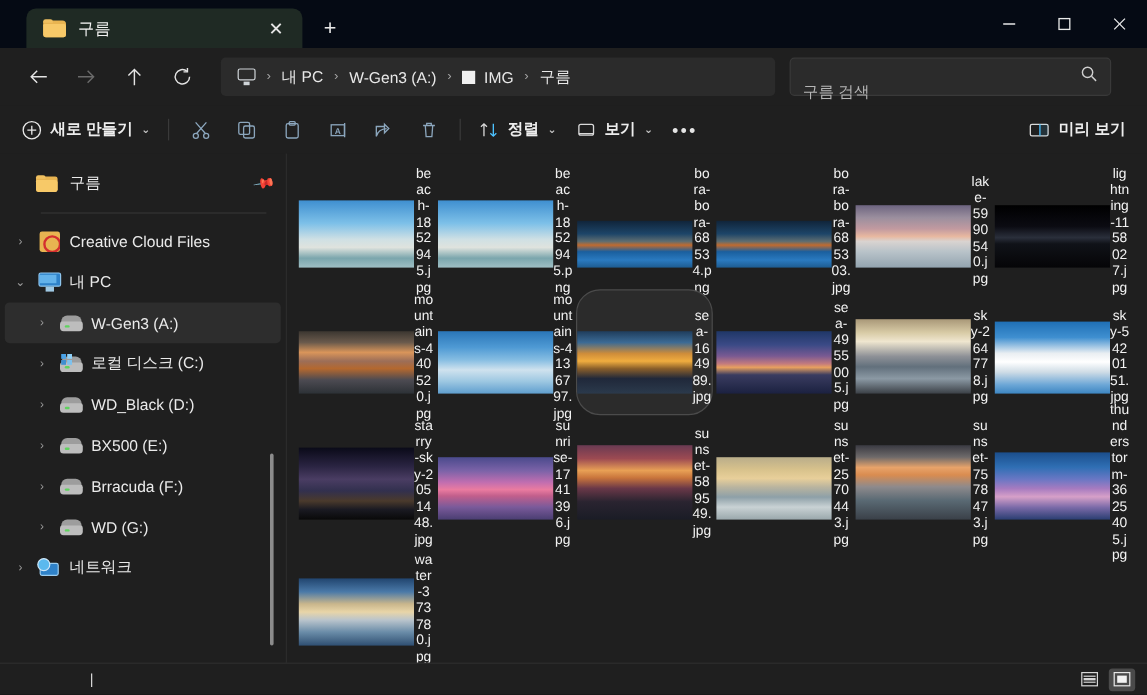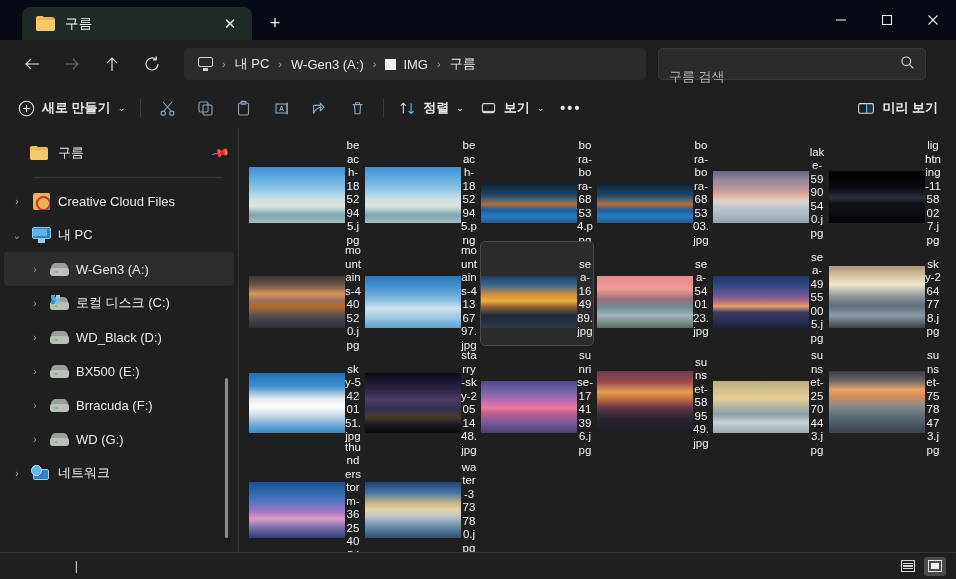--- a/index.html
+++ b/index.html
@@ -178,21 +178,21 @@
 
   
   .content { flex:1; background:#1f1f1f; position:relative; overflow:hidden; padding:8px 0 0 8px; }
   .grid { display:flex; flex-wrap:wrap; align-content:flex-start; }
   .cell {
     width:114px; height:105px; margin:0 1px 0 1px;
     border-radius:5px; border:1px solid transparent;
     display:flex; align-items:center;
     padding-top:4px; position:relative;justify-content:flex-end;
   }
-  .cell.sel { background:#2b2b2b; border-color:#4b4b4b; }
+  .cell.sel { background:#2b2b2b; border-color:#4b4b4b;border-radius:20px; }
   .thumbwrap { height:64px; display:flex; align-items:flex-end; justify-content:center; width:100%; }
   .thumb { display:block; border:0; }
   .cap {
     margin-top:5px; width:104px; text-align:center; color:#f2f2f2;
     font-size:11.5px; line-height:13.5px; word-break:break-all;
   }
 
   
   .status {
     height:27px; flex:0 0 27px; background:#1f1f1f; border-top:1px solid #333;
@@ -551,26 +551,20 @@
             <span class="cap">mountains-4136797.jpg</span>
           </div>
           <div class="cell sel">
             <span class="thumbwrap">
               <span class="thumb" style="width:96px;height:52px;background:linear-gradient(#1f3d5c 0%,#3b6a94 18%,#cf8d3a 36%,#f0ad3f 48%,#8a5f2a 60%,#20283a 76%,#2b3a4c 100%)"></span>
             </span>
             <span class="cap">sea-164989.jpg</span>
           </div>
           <div class="cell">
             <span class="thumbwrap">
-              <span class="thumb" style="width:96px;height:52px;background:linear-gradient(#e58c8c 0%,#f09a97 26%,#9d6f78 44%,#6f8b95 60%,#9fb7bd 76%,#5f6a62 100%)"></span>
-            </span>
-            <span class="cap">sea-540123.jpg</span>
-          </div>
-          <div class="cell">
-            <span class="thumbwrap">
               <span class="thumb" style="width:96px;height:52px;background:linear-gradient(#1f3767 0%,#3b4a86 22%,#7a5a92 40%,#c27a7e 52%,#e8a05f 58%,#3a3c60 70%,#1b2140 100%)"></span>
             </span>
             <span class="cap">sea-4955005.jpg</span>
           </div>
           <div class="cell">
             <span class="thumbwrap">
               <span class="thumb" style="width:96px;height:62px;background:linear-gradient(#a99878 0%,#d8cba6 18%,#efe6cf 30%,#8e9197 50%,#62707c 64%,#8b99a4 80%,#3b4046 100%)"></span>
             </span>
             <span class="cap">sky-264778.jpg</span>
           </div>

